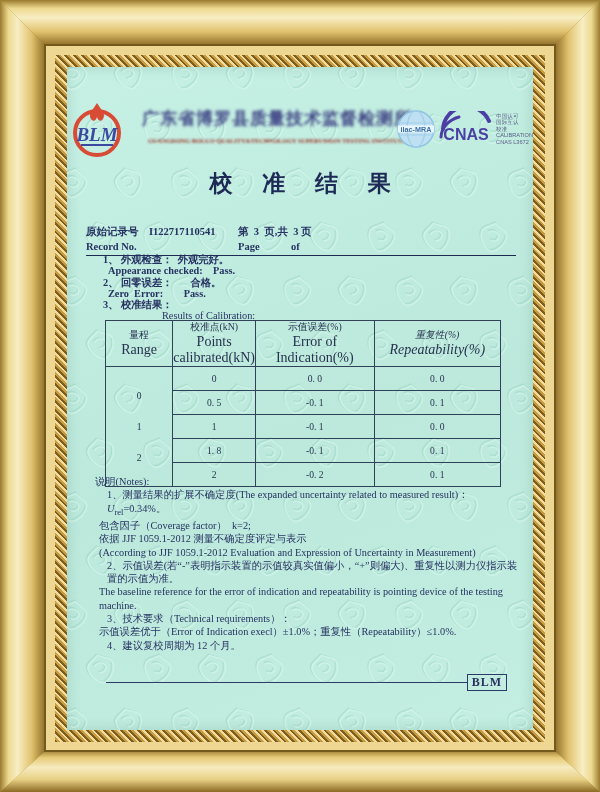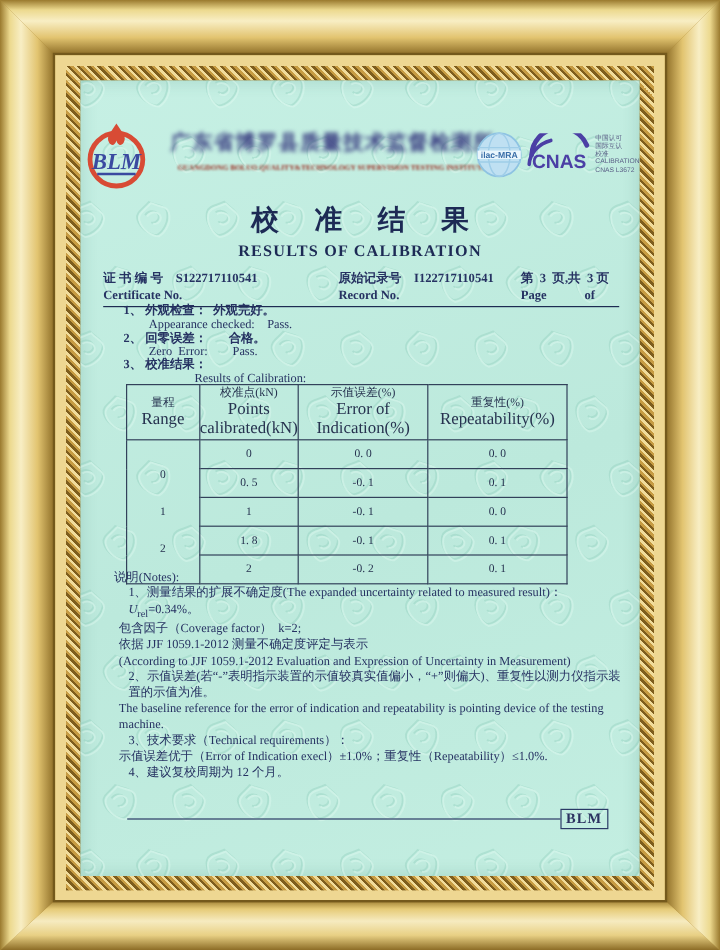--- a/index.html
+++ b/index.html
@@ -49,34 +49,34 @@
     border-bottom:1.6px solid #1d2b52;padding-bottom:3px;font-size:10.5px;}
   .certcol .l1{font-weight:bold;white-space:pre;}
   .certcol .l2{font-weight:bold;margin-top:2px;white-space:pre;}
   .cc1{flex:0 0 196px;}
   .cc2{flex:0 0 152px;}
   .cc3{flex:1;}
   
   .items{position:absolute;left:14px;top:187px;font-size:10.3px;line-height:11.3px;}
   .items .ln{white-space:pre-wrap;}
   .it-cn{margin-left:22px;font-weight:600;}
-  .it-en{margin-left:43px;}
+  .it-en{margin-left:27px;font-weight:bold;}
   .it-en3{margin-left:81px;}
   
-  .caltable{position:absolute;left:38px;top:253px;width:368px;border-collapse:collapse;
+  .caltable{position:absolute;left:38px;top:253px;width:396px;border-collapse:collapse;
     font-size:9.6px;color:#26324f;}
   .caltable th,.caltable td{border:1.2px solid #32415a;text-align:center;padding:0;}
   .caltable thead th{height:26px;font-weight:normal;}
   .caltable tbody td{height:23px;}
   .caltable .th-cn{font-size:9.8px;}
   .caltable .th-en{font-size:14px;}
   .col-range{width:17%;}
   .col-point{width:21%;}
   .col-error{width:30%;}
-  .col-rep{width:32%;}
+  .col-rep{width:32%;font-style:italic;}
   .range-cell div{line-height:1;}
   .range-flex{display:flex;flex-direction:column;justify-content:space-evenly;height:115px;}
   
   .notes{position:absolute;left:14px;right:10px;top:408px;font-size:10.3px;line-height:13.3px;}
   .notes .ln{white-space:pre-wrap;}
   .ml26{margin-left:26px;} .ml43{margin-left:43px;} .ml14{margin-left:14px;}
   .ml18{margin-left:18px;} .ml30{margin-left:30px;}
   .usym{font-style:italic;}
   
   .footrule{position:absolute;left:39px;right:26px;top:607px;display:flex;align-items:center;}
@@ -1300,27 +1300,22 @@
       <div class="accred-text">
         <div>中国认可</div>
         <div>国际互认</div>
         <div>校准</div>
         <div>CALIBRATION</div>
         <div>CNAS L3672</div>
       </div>
     </div>
 
     <div class="title-cn">校 准 结 果</div>
-    <div class="title-en">RESULTS OF CALIBRATION</div>
 
     <div class="certrow">
-      <div class="certcol cc1">
-        <div class="l1">证 书 编 号    S122717110541</div>
-        <div class="l2">Certificate No.</div>
-      </div>
       <div class="certcol cc2">
         <div class="l1">原始记录号    I122717110541</div>
         <div class="l2">Record No.</div>
       </div>
       <div class="certcol cc3">
         <div class="l1">第  3  页,共  3 页</div>
         <div class="l2">Page            of</div>
       </div>
     </div>
 

